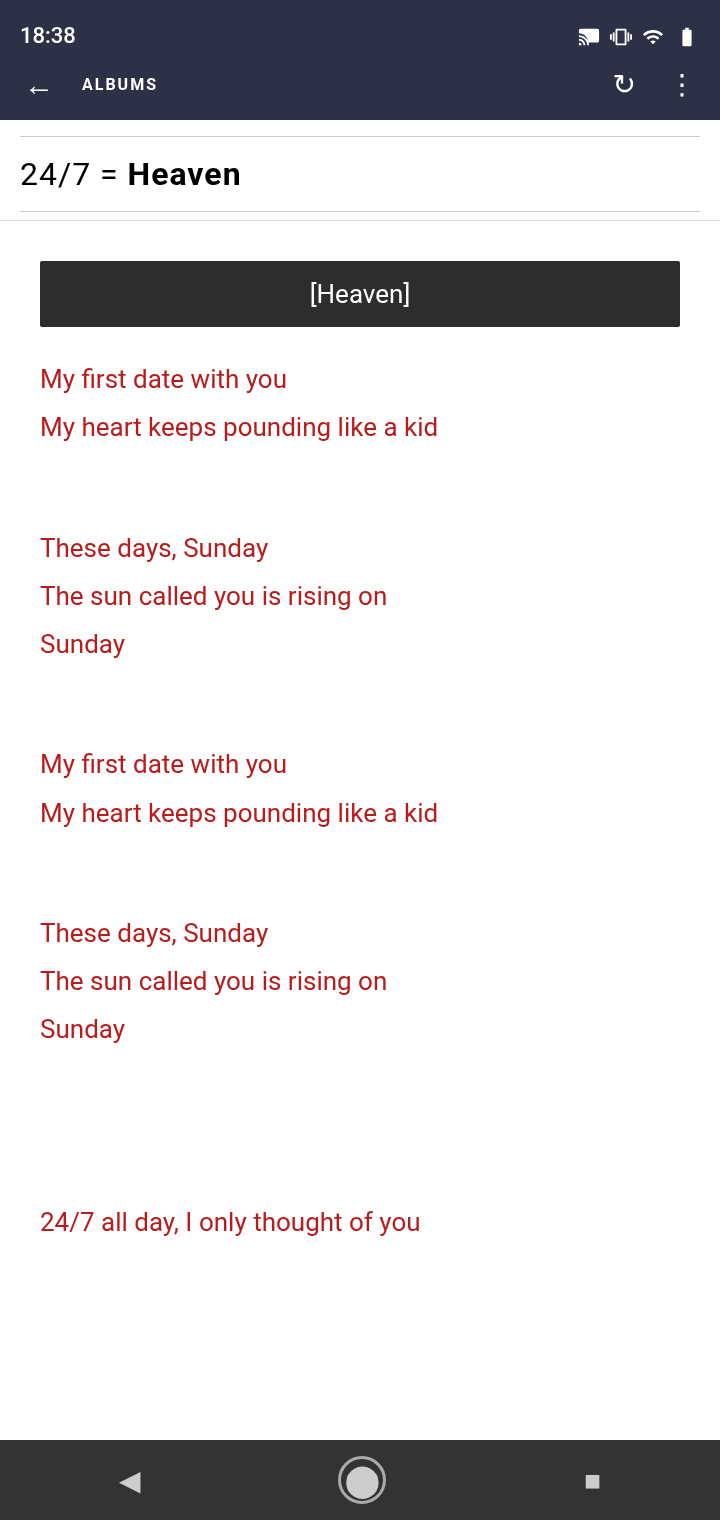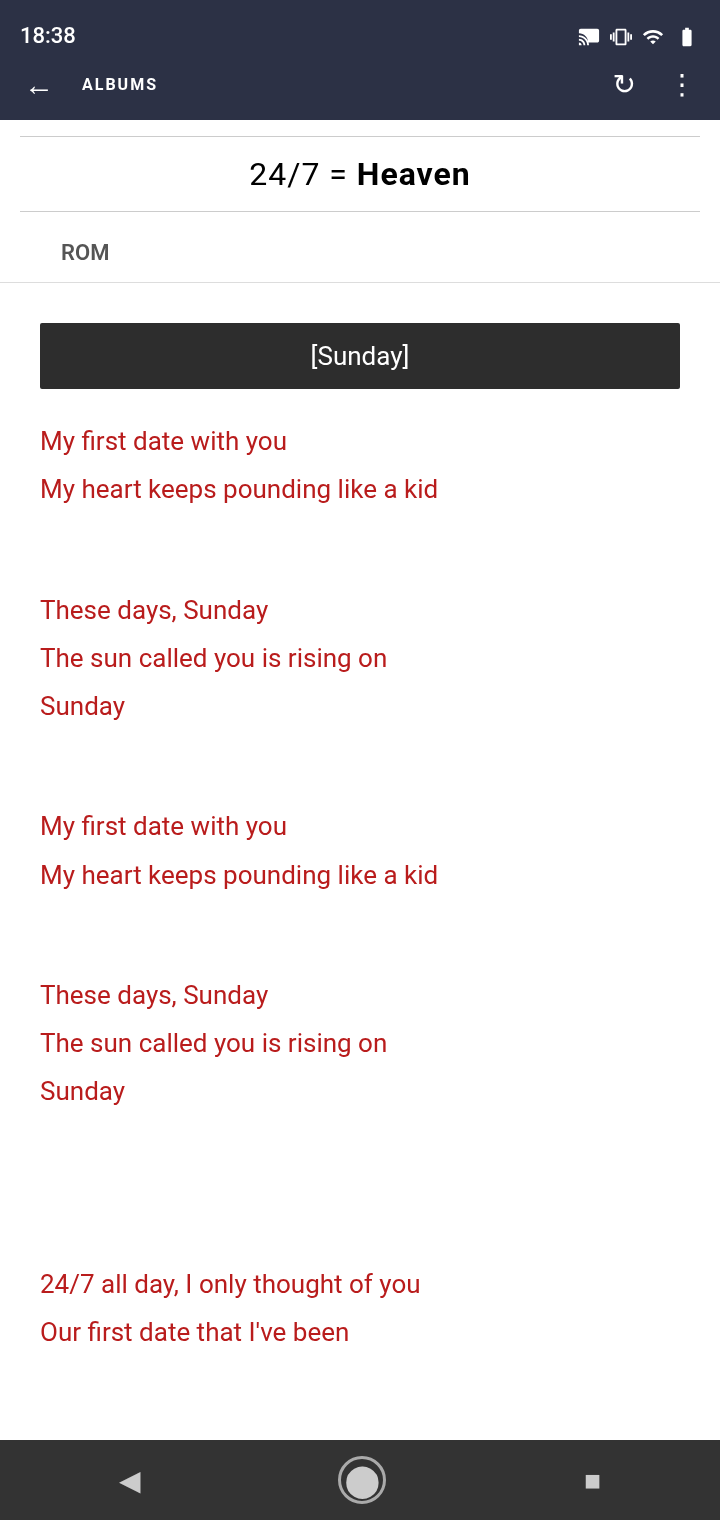--- a/index.html
+++ b/index.html
@@ -70,21 +70,21 @@
     .main-content {
       background: white;
       min-height: calc(1520px - 48px - 72px - 80px);
     }
 
     
     .album-header {
       border-top: 1px solid #ccc;
       border-bottom: 1px solid #ccc;
       padding: 18px 0;
-      text-align: center;
+      text-align: left;
       margin: 0 20px;
     }
     .album-title {
       font-size: 32px;
       font-weight: 400;
       letter-spacing: 1px;
     }
     .album-title strong {
       font-weight: 700;
     }
@@ -204,46 +204,44 @@
 <div class="main-content">
 
   <div style="height: 16px; background: white;"></div>
   <div class="album-header">
     <span class="album-title">
       <span>24/7 = </span><strong>Heaven</strong>
     </span>
   </div>
 
   <div class="tabs">
-    <div class="tab">ROM</div>
   </div>
 
   <div style="height: 20px; background: white;"></div>
 
   <div class="lyrics-area">
-    <div class="section-header">[Sunday]</div>
+    <div class="section-header">[Heaven]</div>
 
     <div class="lyrics-text">
       <span class="lyrics-line">My first date with you</span>
       <span class="lyrics-line">My heart keeps pounding like a kid</span>
       <span class="lyrics-blank">&nbsp;</span>
       <span class="lyrics-line">These days, Sunday</span>
       <span class="lyrics-line">The sun called you is rising on</span>
       <span class="lyrics-line">Sunday</span>
       <span class="lyrics-blank">&nbsp;</span>
       <span class="lyrics-line">My first date with you</span>
       <span class="lyrics-line">My heart keeps pounding like a kid</span>
       <span class="lyrics-blank">&nbsp;</span>
       <span class="lyrics-line">These days, Sunday</span>
       <span class="lyrics-line">The sun called you is rising on</span>
       <span class="lyrics-line">Sunday</span>
       <span class="lyrics-blank">&nbsp;</span>
       <span class="lyrics-blank">&nbsp;</span>
       <span class="lyrics-line">24/7 all day, I only thought of you</span>
-      <span class="lyrics-line">Our first date that I've been</span>
     </div>
   </div>
 
 </div>
 
 <div style="position: relative; background: #1a1a1a; height: 90px; display: flex; align-items: center; justify-content: center;">
   <div style="background: white; width: 600px; height: 76px; display: flex; align-items: center; justify-content: center; position: relative; gap: 12px;">
     <div style="position: absolute; left: 8px; bottom: 6px; width: 26px; height: 26px; border: 1.5px solid #888; border-radius: 50%; display: flex; align-items: center; justify-content: center; font-size: 14px; color: #888;">i</div>
 
     <svg width="50" height="50" viewBox="0 0 50 50">

